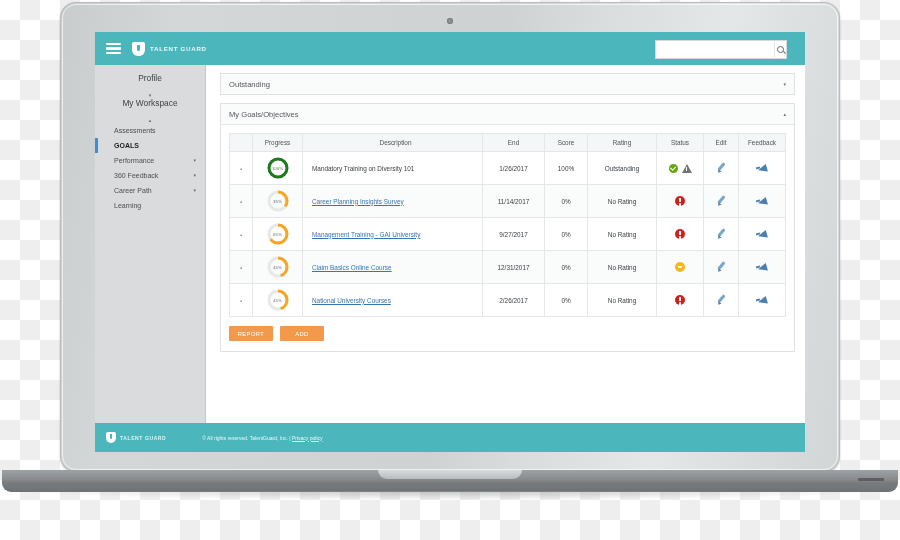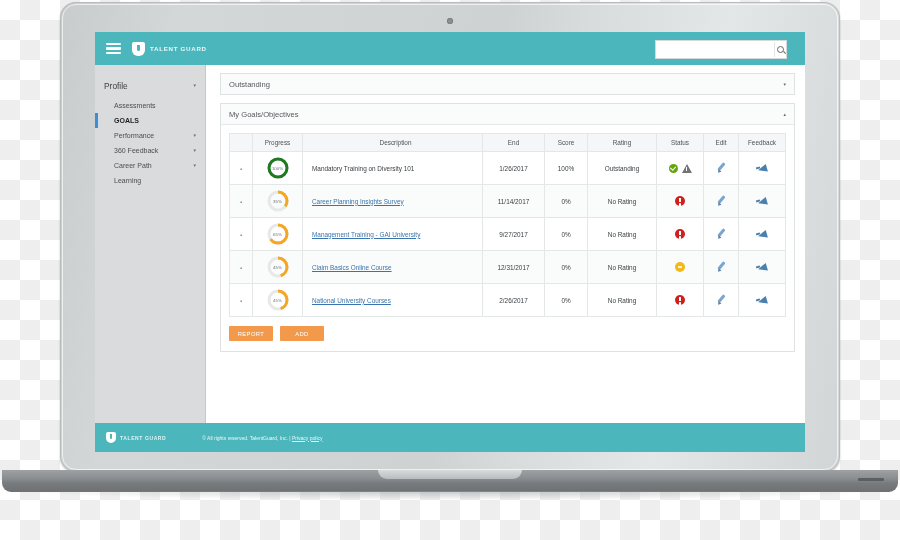--- a/index.html
+++ b/index.html
@@ -84,21 +84,21 @@
   .mag{width:5px;height:5px;border:1.2px solid #666;border-radius:50%;position:relative;display:block;}
   .mag:after{content:"";position:absolute;right:-2.6px;bottom:-1.6px;width:3px;height:1.2px;background:#666;transform:rotate(45deg);}
 
   
   .sidebar{
     position:absolute;left:0;top:33px;width:110px;bottom:29px;
     background:#d9dbdc;border-right:1px solid #c5c8c9;
   }
   .nav-top{
     display:flex;align-items:center;justify-content:space-between;
-    padding:0 9px;height:25px;font-size:8.4px;color:#3f4447;cursor:pointer;
+    padding:0 9px;height:25px;font-size:8.4px;color:#3f4447;cursor:pointer;flex-direction:column;
   }
   .nav-top.first{margin-top:8px;}
   .nav-sub{
     display:flex;align-items:center;justify-content:space-between;
     padding:0 9px 0 19px;height:15px;font-size:7px;color:#4a4f52;cursor:pointer;
   }
   .nav-sub.active{
     color:#1d2225;font-weight:bold;border-left:3px solid #3c8fd6;padding-left:16px;
   }
   .caret{font-size:5px;color:#6d7174;line-height:1;}
@@ -243,20 +243,24 @@
           <div class="searchbtn">
             <span class="mag"></span>
           </div>
         </div>
       </div>
 
       <div class="sidebar">
         <div class="nav-top first">
           <span>Profile</span>
           <span class="caret">▾</span>
+        </div>
+        <div class="nav-top">
+          <span>My Workspace</span>
+          <span class="caret">▴</span>
         </div>
         <div class="nav-sub">
           <span>Assessments</span>
           <span class="caret"></span>
         </div>
         <div class="nav-sub active">
           <span>GOALS</span>
           <span class="caret"></span>
         </div>
         <div class="nav-sub">

